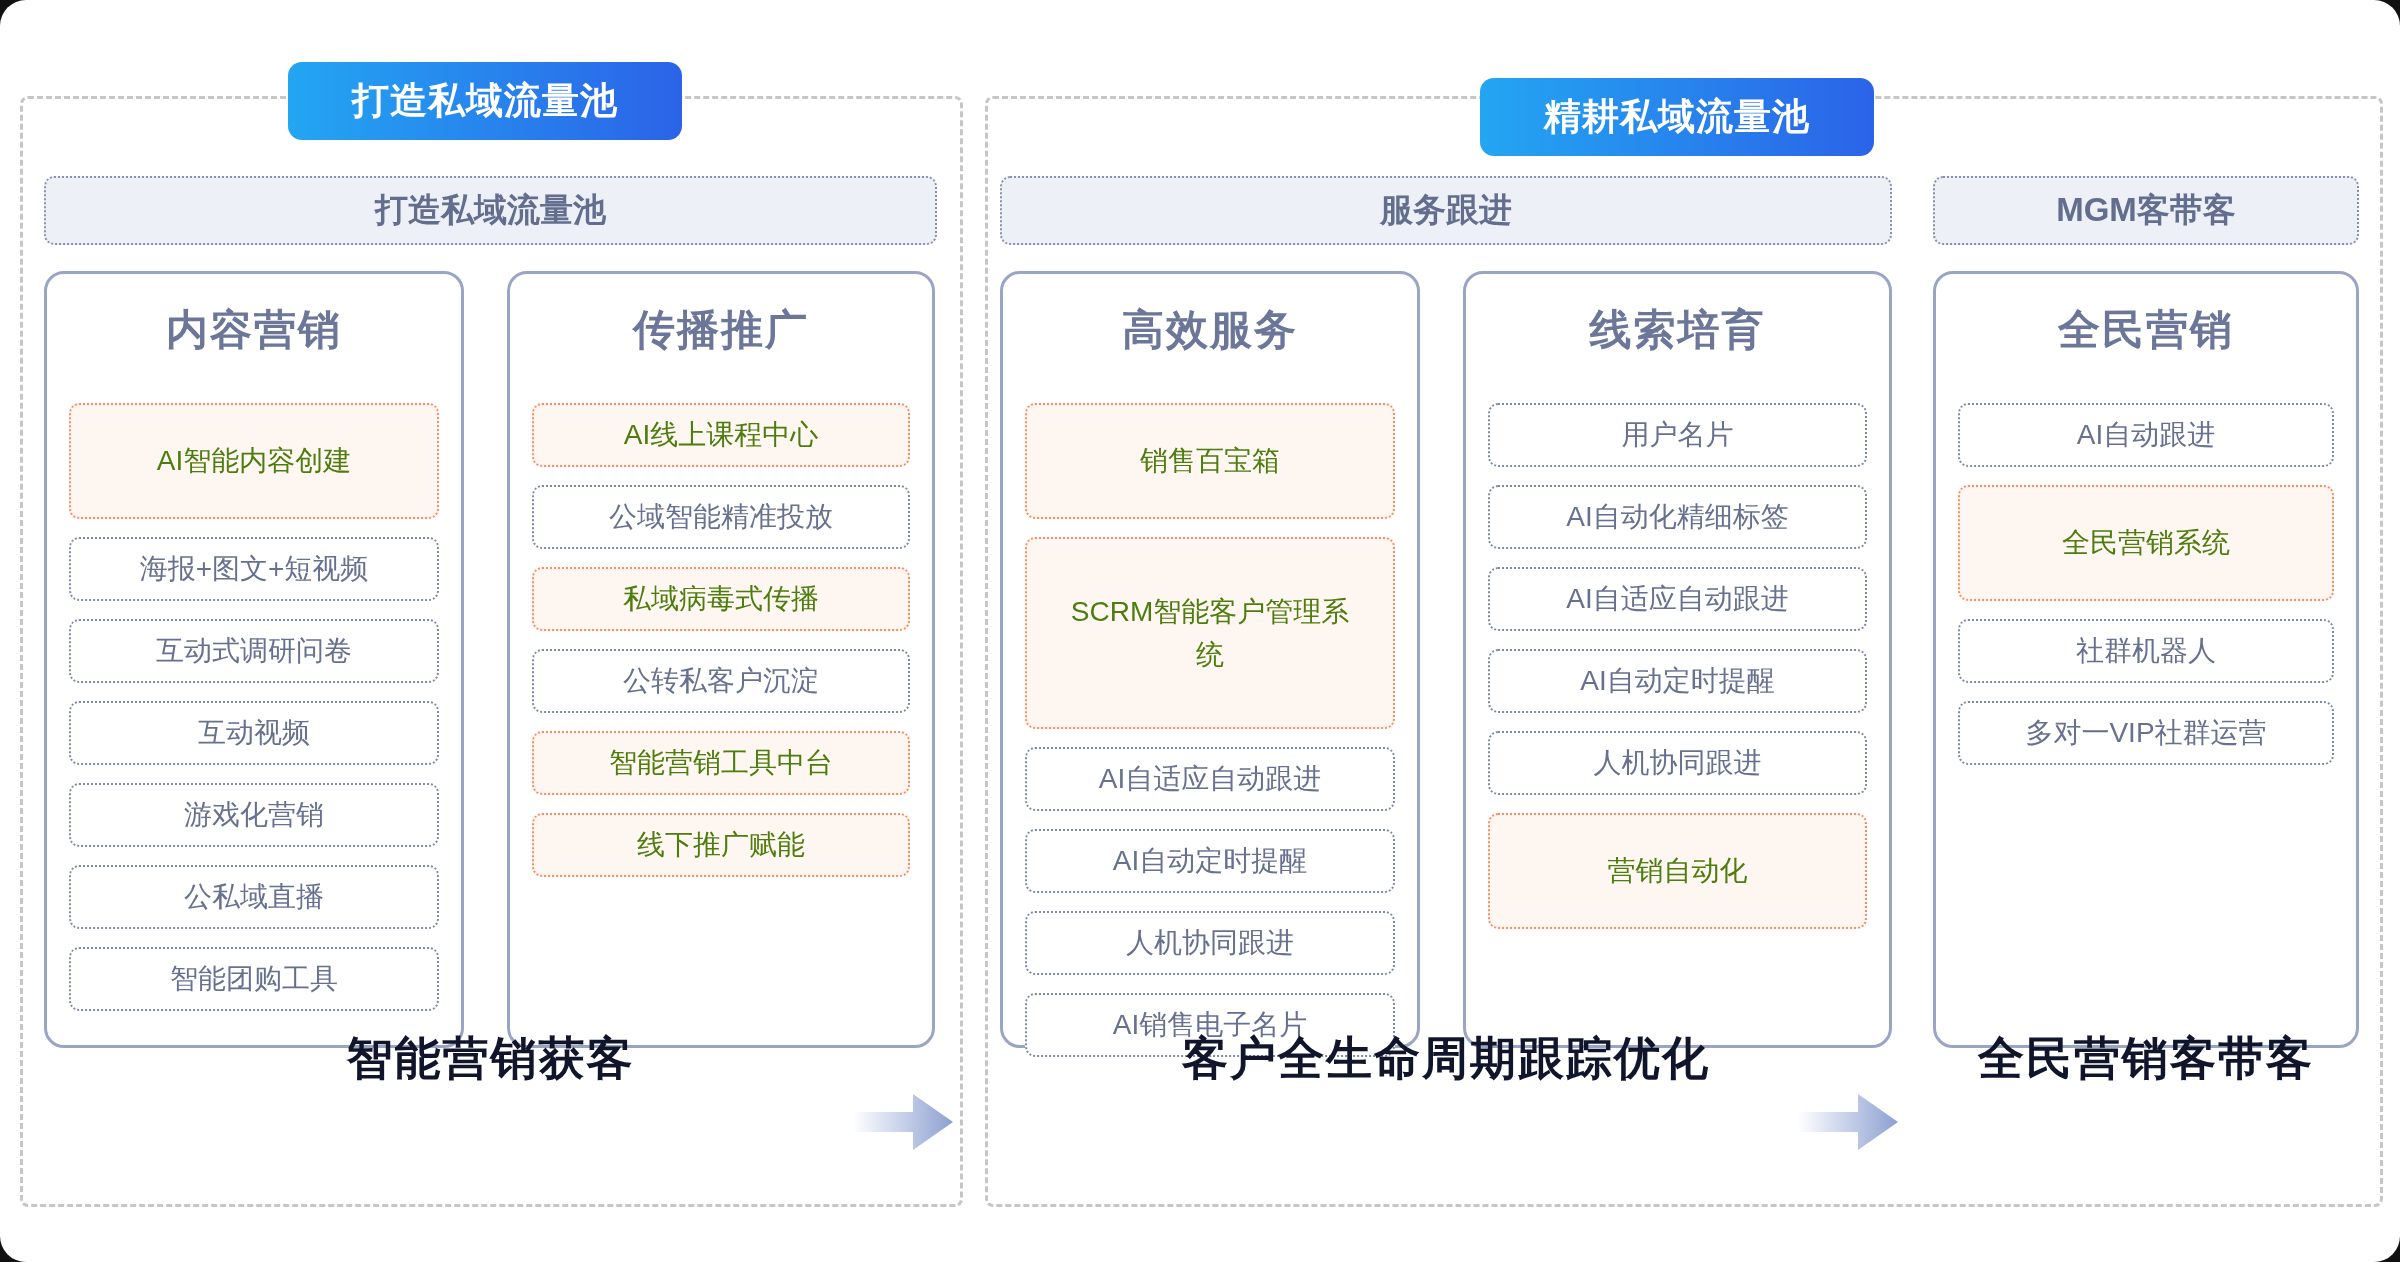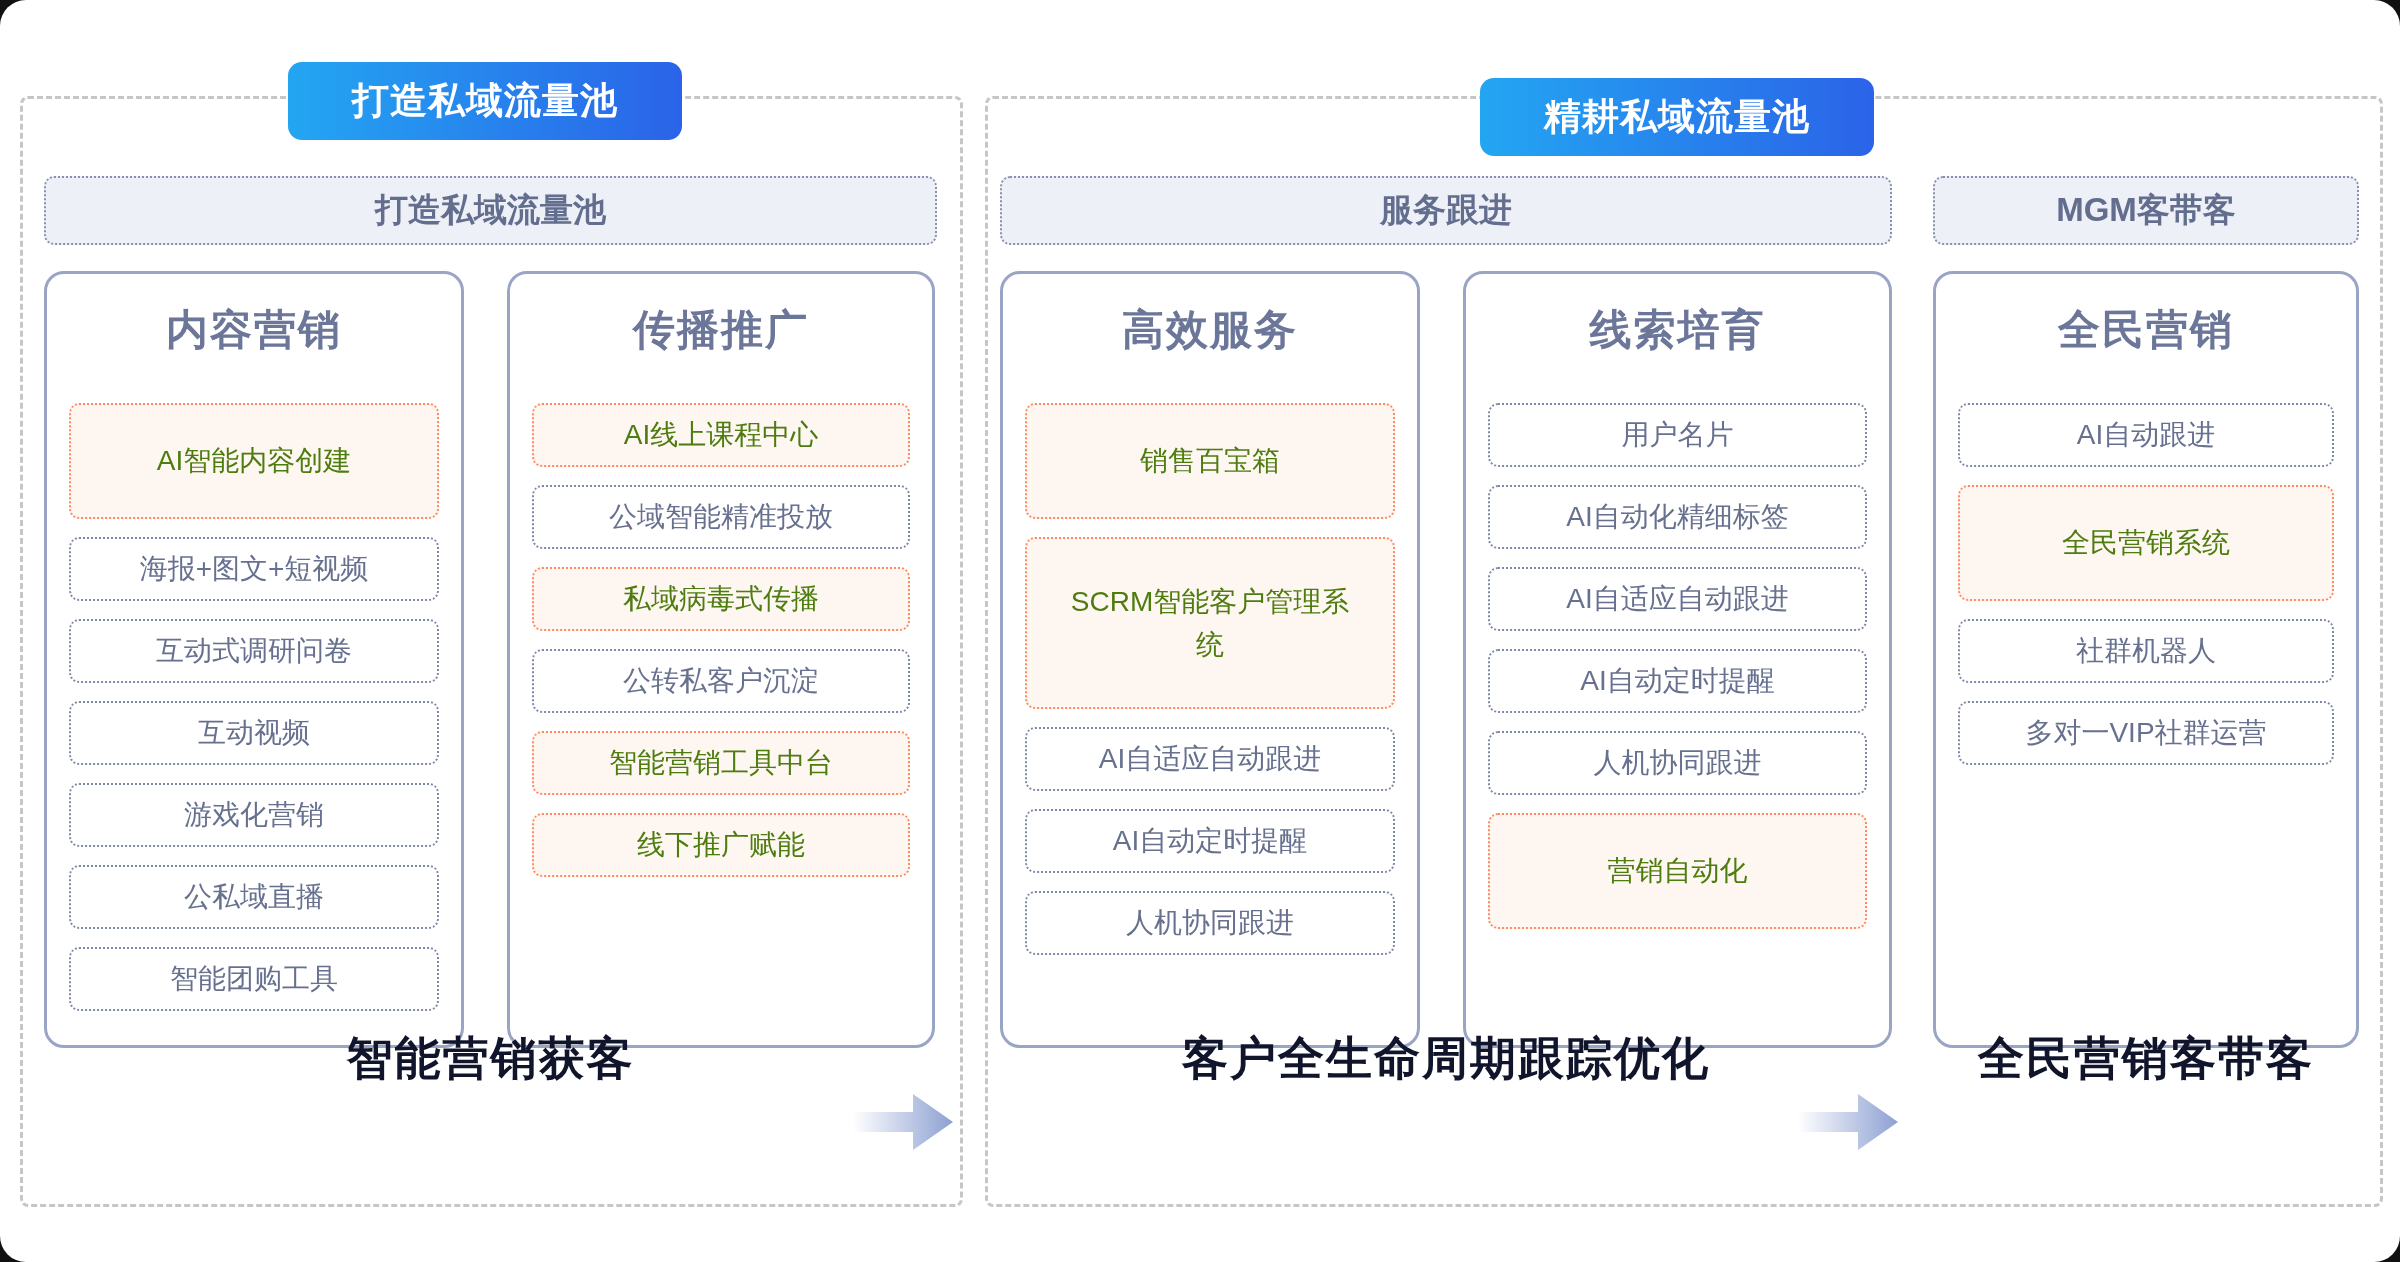--- a/index.html
+++ b/index.html
@@ -49,21 +49,21 @@
     height:52px;line-height:52px;margin-bottom:47px;text-align:center;
     color:#6b7699;font-size:42px;font-weight:bold;letter-spacing:2px;flex:none;
   }
   .items{display:flex;flex-direction:column;gap:18px;flex:1;}
   .item{
     flex:none;height:64px;border:2px dotted #7e89a8;border-radius:10px;background:#ffffff;
     color:#67718f;font-size:28px;box-sizing:border-box;
     display:flex;align-items:center;justify-content:center;text-align:center;
   }
   .item.tall{height:116px;}
-  .item.twoline{height:172px;line-height:1.55;padding:0 36px;}
+  .item.twoline{height:192px;line-height:1.55;padding:0 36px;}
   .item.orange{border-color:#ff8a5f;background:#fef6f0;color:#4d7c0f;}
   
   .flow-label{
     position:absolute;top:1030px;height:56px;line-height:56px;text-align:center;
     color:#10152b;font-size:46px;font-weight:800;letter-spacing:2px;
   }
   .fl-1{left:44px;width:893px;}
   .fl-2{left:1000px;width:892px;}
   .fl-3{left:1933px;width:426px;}
   .flow-arrow{position:absolute;top:1094px;width:100px;height:56px;z-index:6;}
@@ -111,20 +111,21 @@
   </div>
 
   <div class="column col-3">
     <div class="col-title">高效服务</div>
     <div class="items">
       <div class="item tall orange">销售百宝箱</div>
       <div class="item twoline orange">SCRM智能客户管理系统</div>
       <div class="item">AI自适应自动跟进</div>
       <div class="item">AI自动定时提醒</div>
       <div class="item">人机协同跟进</div>
+      <div class="item">AI销售电子名片</div>
     </div>
   </div>
 
   <div class="column col-4">
     <div class="col-title">线索培育</div>
     <div class="items">
       <div class="item">用户名片</div>
       <div class="item">AI自动化精细标签</div>
       <div class="item">AI自适应自动跟进</div>
       <div class="item">AI自动定时提醒</div>

